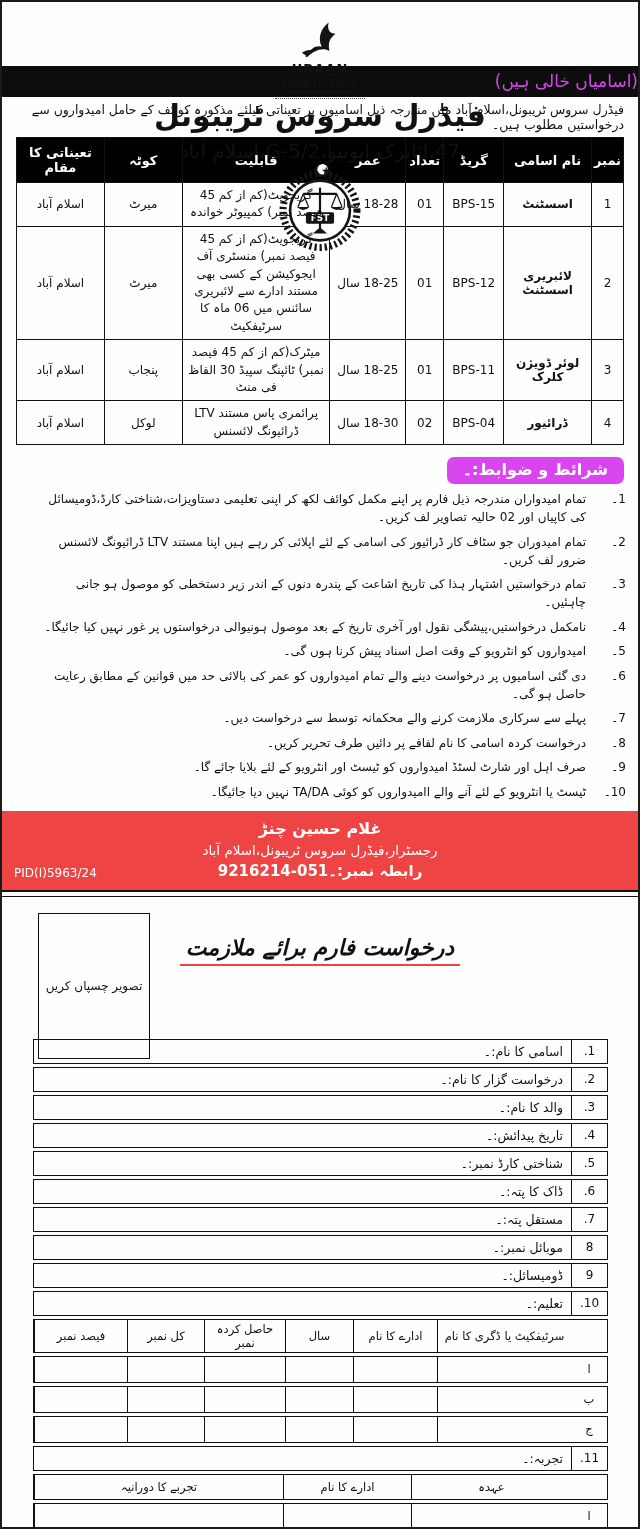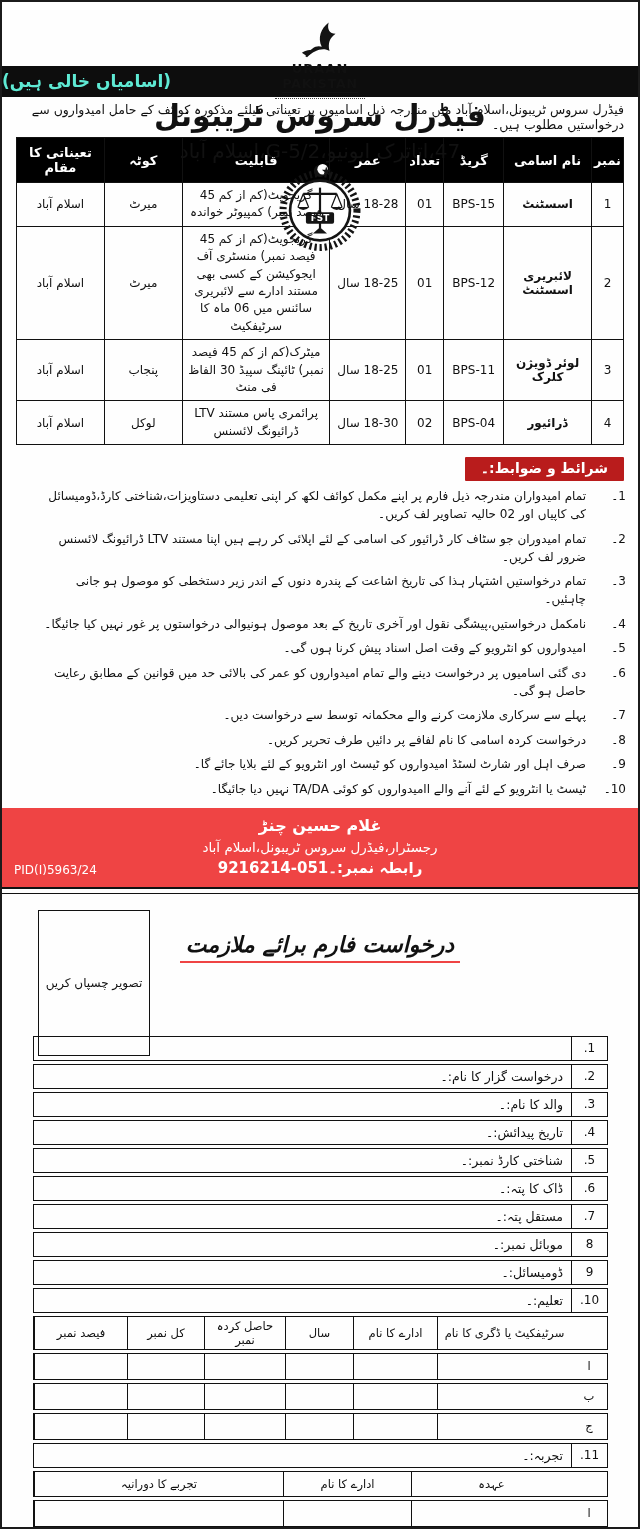--- a/index.html
+++ b/index.html
@@ -12,34 +12,34 @@
   .hdr { display:flex; align-items:center; padding:18px 10px 4px 10px; height:64px;flex-direction:column; }
   .uraan { width:112px; text-align:center; line-height:1.05; }
   .uraan .u1 { font-weight:bold; font-size:13px; letter-spacing:1px; }
   .uraan .u2 { font-weight:bold; font-size:13px; letter-spacing:0.5px; border-bottom:1.5px solid #111; display:inline-block; padding-bottom:1px;}
   .uraan .tag { margin-top:2px; height:4px; border-bottom:1.5px dotted #444; width:80%; margin-left:auto; margin-right:auto;}
   .hdr-center { flex:1; text-align:center; direction:rtl; }
   .org-title { font-size:30px; font-weight:bold; line-height:1.1; }
   .org-address { font-size:20px; margin-top:7px; }
   .sealwrap { width:96px; text-align:center; }
   
-  .banner { background:#0d0d0d; color:#5eead4; text-align:left; font-size:17px; font-weight:bold; padding:5px 0 6px; direction:rtl; }
+  .banner { background:#0d0d0d; color:#d946ef; text-align:right; font-size:17px; font-weight:normal; padding:5px 0 6px; direction:rtl; }
   
   .intro { direction:rtl; text-align:right; font-size:12.5px; padding:5px 14px 3px; }
   
   table.jobs { border-collapse:collapse; width:608px; margin:2px auto 4px; direction:rtl; }
   table.jobs th, table.jobs td { border:1.5px solid #111; text-align:center; vertical-align:middle; }
   table.jobs th { background:#000000; color:#fff; font-size:13px; font-weight:bold; padding:7px 2px; }
   table.jobs td { font-size:12px; padding:4px 3px; }
   td.qual { font-size:11.5px; line-height:1.45; }
   td.jtitle { font-weight:bold; }
   
   .terms { direction:rtl; padding:6px 12px 4px; }
-  .terms-head { display:inline-block; background:#b91c1c; color:#fff; font-size:14px; font-weight:bold;
-    padding:3px 16px 5px; border-radius:1px; margin:2px 2px 6px; }
+  .terms-head { display:inline-block; background:#d946ef; color:#fff; font-size:16px; font-weight:bold;
+    padding:3px 16px 5px; border-radius:7px; margin:2px 2px 6px; }
   .term { display:flex; font-size:12px; line-height:1.5; margin-bottom:6.5px; }
   .tno { width:40px; flex:0 0 40px; text-align:right; padding-left:6px; }
   .ttext { flex:1; text-align:right; padding-left:18px; }
   
   .strip { background:#ef4444; color:#fff; text-align:center; direction:rtl; position:relative;
     padding:7px 0 8px; }
   .sname { font-size:16px; font-weight:bold; line-height:1.4; }
   .sdesig { font-size:13.5px; line-height:1.5; }
   .scontact { font-size:15px; font-weight:bold; line-height:1.4; }
   .pid { position:absolute; left:12px; bottom:10px; font-size:12px; direction:ltr; }
@@ -241,20 +241,21 @@
     <div class="photo-box">تصویر چسپاں کریں</div>
     <div class="form-heading-wrap">
       <span class="form-heading">درخواست فارم برائے ملازمت</span>
     </div>
   </div>
 
   <div class="formbody">
 
     <div class="frow">
         <span class="fno">1.</span>
+        <span class="flabel">اسامی کا نام:۔</span>
       </div>
     <div class="frow">
         <span class="fno">2.</span>
         <span class="flabel">درخواست گزار کا نام:۔</span>
       </div>
     <div class="frow">
         <span class="fno">3.</span>
         <span class="flabel">والد کا نام:۔</span>
       </div>
     <div class="frow">

